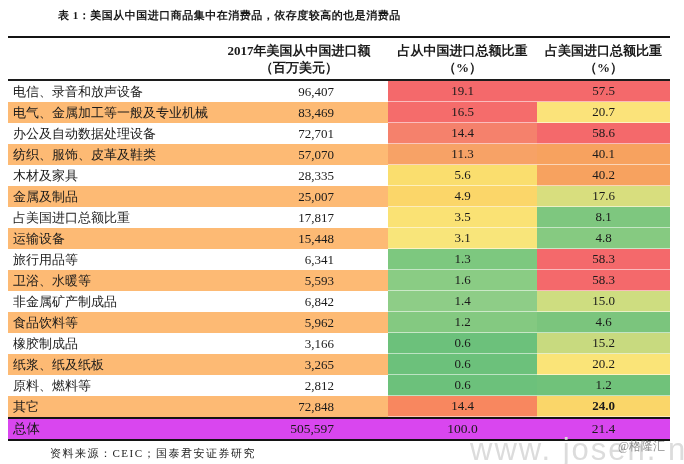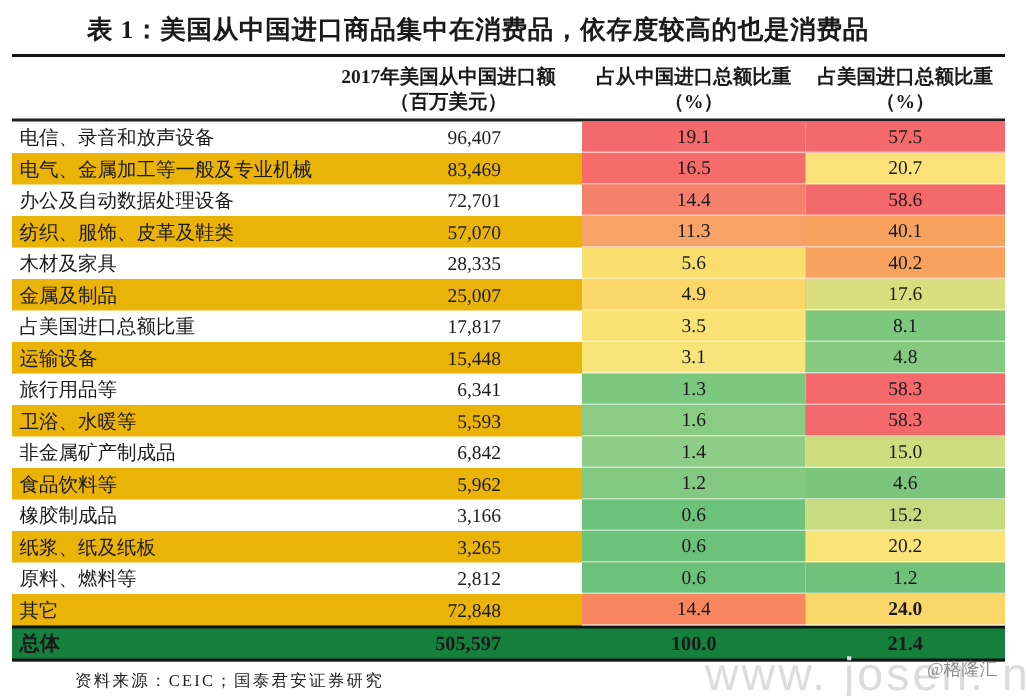--- a/index.html
+++ b/index.html
@@ -2,37 +2,37 @@
 <html><head>
 <meta charset="utf-8">
 <style>
   html,body { margin:0; padding:0; background:#ffffff; }
   .page {
     position:relative; width:684px; height:464px; background:#ffffff;
     font-family:"Liberation Serif","DejaVu Serif",serif; color:#1a1a1a; overflow:hidden;
   }
   .title {
     position:absolute; left:58px; top:8px;
-    font-size:17px; font-weight:bold; letter-spacing:0.5px; white-space:nowrap;
+    font-size:11px; font-weight:bold; letter-spacing:0.5px; white-space:nowrap;
   }
   .table { position:absolute; left:8px; top:36px; width:662px; border-top:2.5px solid #141414; }
   .grid-row { display:grid; grid-template-columns:202px 178px 149px 133px; }
   .thead { height:41px; border-bottom:2px solid #1c1c1c; font-weight:bold; font-size:13px; align-items:center; }
   .hcell { text-align:center; line-height:17px; white-space:nowrap; }
   .row { height:21px; font-size:13px; align-items:center; }
-  .row.striped { background:#eab308; }
+  .row.striped { background:#fdba74; }
   .c1 { padding-left:5px; white-space:nowrap; overflow:hidden; }
   .c2 { text-align:right; padding-right:54px; }
   .c3,.c4 {
     height:100%; display:flex; align-items:center; justify-content:center;
     box-sizing:border-box; border-bottom:1px solid rgba(255,255,255,0.55);
   }
   .total-row {
-    height:20px; align-items:center; font-weight:bold; font-size:13.5px;
-    border-top:2px solid #141414; border-bottom:2.5px solid #141414; background:#15803d;
+    height:20px; align-items:center; font-weight:normal; font-size:13.5px;
+    border-top:2px solid #141414; border-bottom:2.5px solid #141414; background:#d946ef;
   }
   .total-row .c3,.total-row .c4 { border-bottom:none; }
   .source {
     position:absolute; left:10px; top:446px; font-size:11px; color:#222222; letter-spacing:1.5px;margin-left:40px;
   }
   .watermark-url {
     position:absolute; left:470px; top:432px; font-size:31px; color:#dcdcdc;
     font-family:"Liberation Sans","DejaVu Sans",sans-serif; letter-spacing:2px; white-space:nowrap;
   }
   .watermark-badge {

